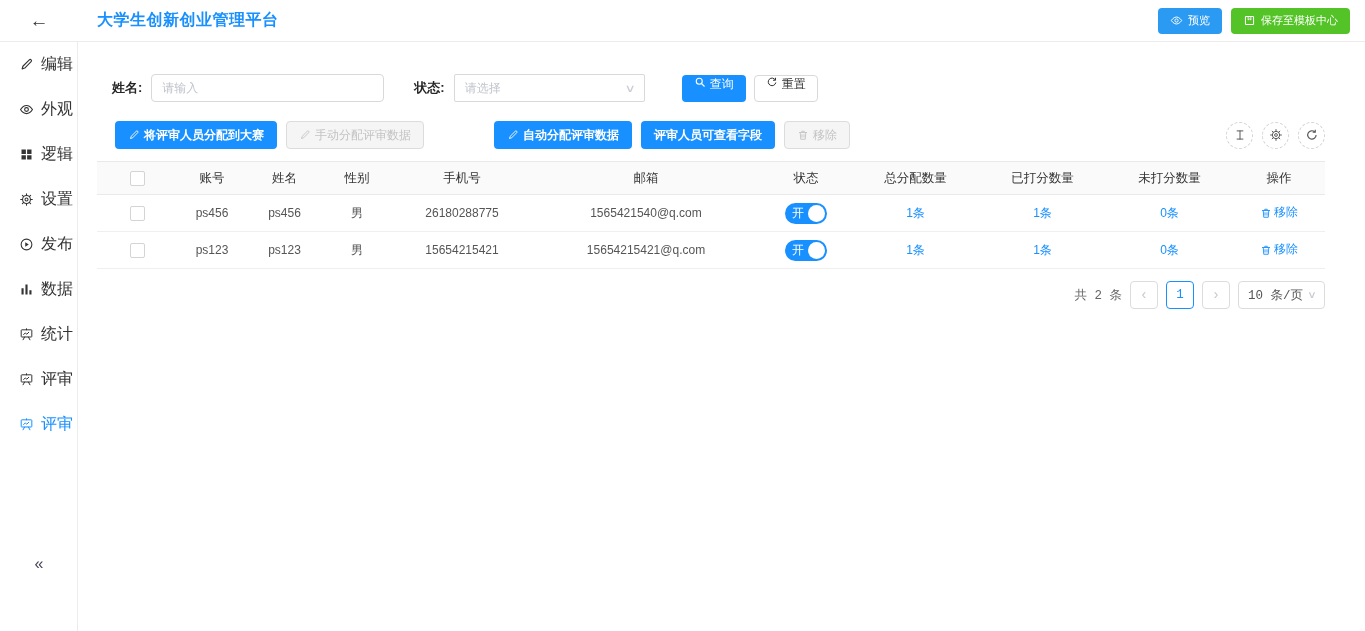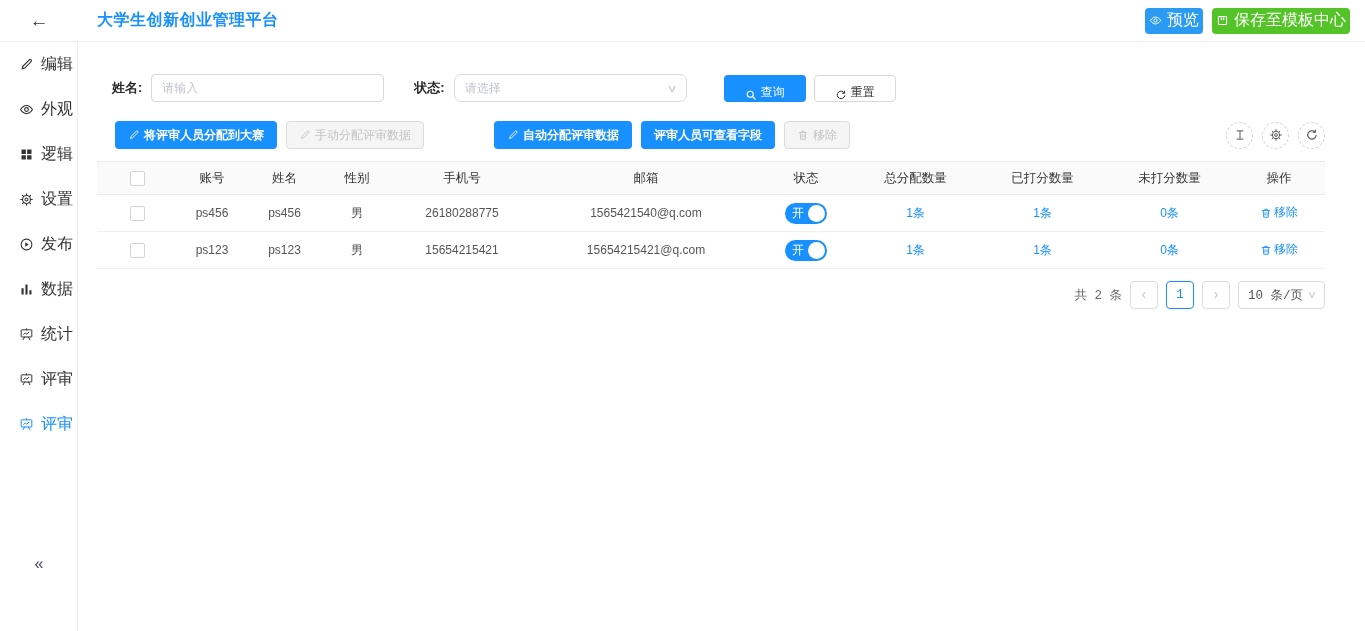--- a/index.html
+++ b/index.html
@@ -5,21 +5,21 @@
   * { margin:0; padding:0; box-sizing:border-box; }
   html,body { width:1365px; height:631px; background:#fff; overflow:hidden;
     font-family:"Liberation Sans","DejaVu Sans",sans-serif; color:#333; font-size:13px; }
 
   
   .topbar { position:absolute; top:0; left:0; right:0; height:42px; background:#fff;
     border-bottom:1px solid #ececec; display:flex; align-items:center; z-index:20; }
   .back-btn { width:78px; text-align:center; font-size:19px; color:#333; cursor:pointer; line-height:42px; }
   .app-title { color:#1890ff; font-weight:bold; font-size:16px; margin-left:19px; letter-spacing:.5px; }
   .topbar-right { margin-left:auto; display:flex; gap:9px; padding-right:15px; }
-  .hbtn { height:26px; border:none; border-radius:4px; padding:0 4px; font-size:16px; color:#fff;
+  .hbtn { height:26px; border:none; border-radius:4px; padding:0 12px; font-size:11px; color:#fff;
     display:flex; align-items:center; gap:5px; cursor:pointer; font-family:inherit; }
   .hbtn svg { width:13px; height:13px; }
   .hbtn.blue { background:#2b9af3; }
   .hbtn.green { background:#54c327; }
 
   
   .sidebar { position:absolute; top:42px; left:0; bottom:0; width:78px; background:#fff;
     border-right:1px solid #ececec; z-index:10; }
   .side-item { height:45px; display:flex; align-items:center; gap:7px; padding-left:19px;
     font-size:16px; color:#333; cursor:pointer; }
@@ -36,27 +36,27 @@
   .tab { height:31px; padding:0 17px; display:flex; align-items:center; font-size:13px;
     background:#f7f7f7; border:1px solid #e6e6e6; border-bottom:none; margin-right:3px;
     color:#555; cursor:pointer; margin-bottom:0; border-radius:2px 2px 0 0; }
   .tab.active { background:#fff; color:#1890ff; margin-bottom:-1px; height:32px; }
 
   .filters { margin-top:32px; margin-left:15px; display:flex; align-items:center; }
   .flabel { font-weight:bold; font-size:13px; color:#262626; margin-right:9px; }
   .f-input { width:233px; height:28px; border:1px solid #d9d9d9; border-radius:4px;
     padding:12px 10px; font-size:12px; color:#333; outline:none; font-family:Liberation Serif, serif; }
   .f-input::placeholder { color:#c0c4cc; }
-  .f-select { width:233px; height:28px; border:1px solid #d9d9d9; border-radius:7px;
+  .f-select { width:191px; height:28px; border:1px solid #d9d9d9; border-radius:2px;
     padding:0 10px; font-size:12px; color:#c0c4cc; display:flex; align-items:center;
     justify-content:space-between; cursor:pointer; background:#fff; }
   .f-select .chev { color:#c9ccd4; font-size:11px; transform:scaleX(1.4); }
   .slabel { margin-left:30px; }
-  .btn { height:27px; border-radius:4px; padding:0 20px; font-size:12px; display:flex;
-    align-items:flex-end; gap:4px; cursor:pointer; border:1px solid transparent; font-family:inherit; }
+  .btn { height:27px; border-radius:4px; padding:0 11px; font-size:12px; display:flex;
+    align-items:flex-start; gap:4px; cursor:pointer; border:1px solid transparent; font-family:inherit; }
   .btn svg { width:12px; height:12px; }
   .btn.primary { background:#1890ff; color:#fff; }
   .btn.plain { background:#fff; color:#333; border-color:#d9d9d9; }
   .btn-query { margin-left:37px; }
   .btn-reset { margin-left:8px; }
 
   .actions { margin-top:19px; margin-left:18px; display:flex; align-items:center; }
   .abtn { height:28px; border-radius:4px; padding:0 12px; font-size:12px; font-weight:bold;
     display:flex; align-items:center; gap:4px; cursor:pointer; border:1px solid transparent; font-family:inherit; }
   .abtn svg { width:12px; height:12px; }

